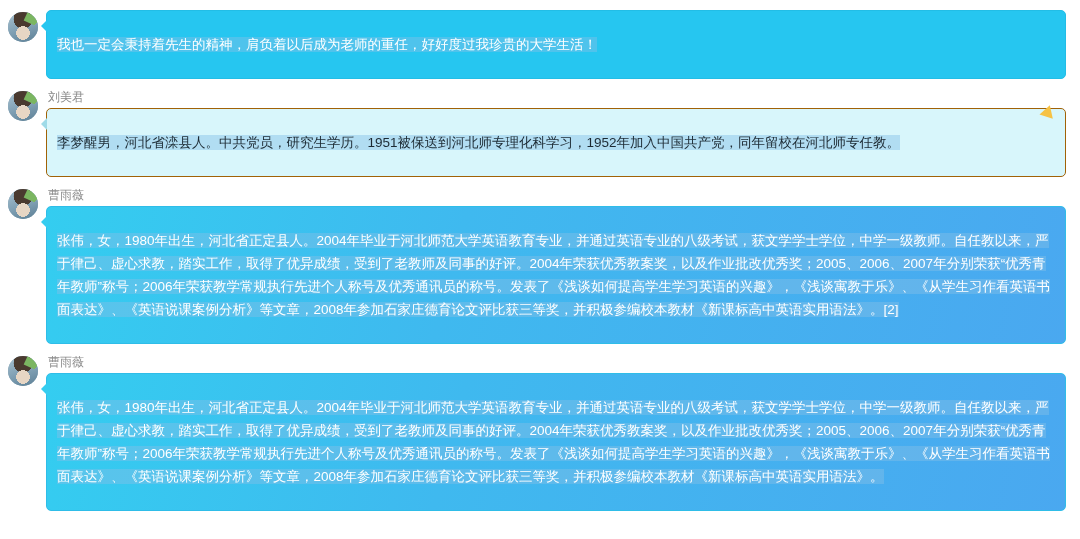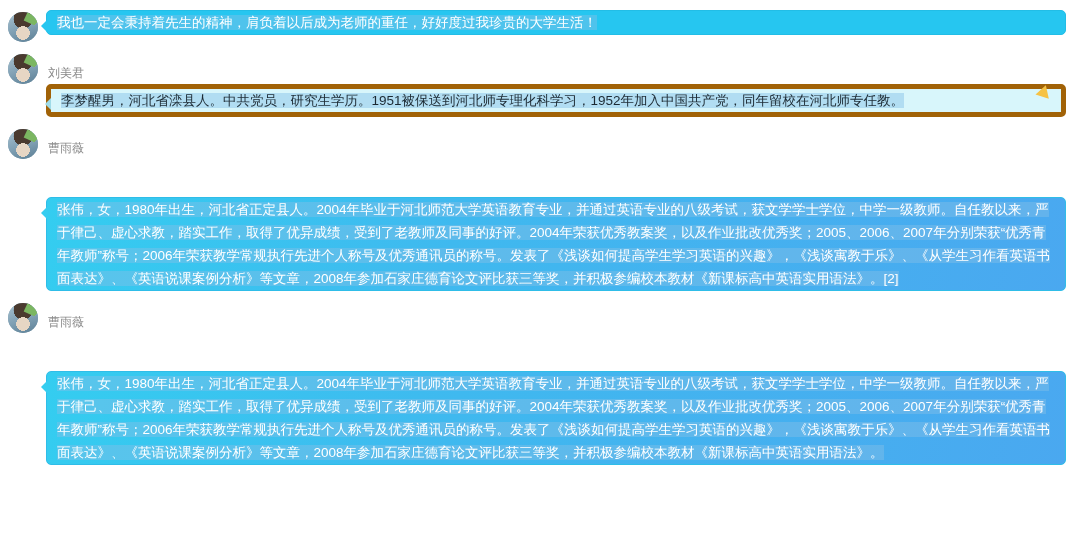--- a/index.html
+++ b/index.html
@@ -55,26 +55,26 @@
   .body-col {
     display: flex;
     flex-direction: column;
     min-width: 0;
     flex: 1 1 auto;
   }
   .sender {
     font-size: 12px;
     color: #8a8a8a;
     line-height: 16px;
-    margin: 13px 0 3px 2px;
+    margin: 0 0 3px 2px;
   }
   .bubble {
     position: relative;
     border-radius: 5px;
-    padding: 0 10px;
+    padding: 22px 10px;
     line-height: 23px;
     font-size: 13.5px;
     max-width: 1030px;
     box-sizing: border-box;
     word-break: break-all;
   }
   
   .bubble.cyan {
     background: #26c6f0;
     color: #ffffff;
@@ -87,38 +87,37 @@
     top: 9px;
     width: 0; height: 0;
     border-top: 6px solid transparent;
     border-bottom: 6px solid transparent;
     border-right: 6px solid #26c6f0;
   }
   
   .bubble.lightcyan {
     background: #d8f6fb;
     color: #1c2a33;
-    border: 5px solid #a16207;
+    border: 1px solid #a16207;
   }
   .bubble.lightcyan::before {
     content: "";
     position: absolute;
     left: -6px;
     top: 9px;
     width: 0; height: 0;
     border-top: 6px solid transparent;
     border-bottom: 6px solid transparent;
     border-right: 6px solid #9fdbe8;
   }
   
   .bubble.gradient {
     background: linear-gradient(105deg, #34cdf0 0%, #3fb9ef 40%, #4aa8f0 100%);
     color: #ffffff;
     border: 1px solid #2fbde8;
-    margin-top: 38px;
   }
   .bubble.gradient::before {
     content: "";
     position: absolute;
     left: -6px;
     top: 9px;
     width: 0; height: 0;
     border-top: 6px solid transparent;
     border-bottom: 6px solid transparent;
     border-right: 6px solid #35cdf0;

